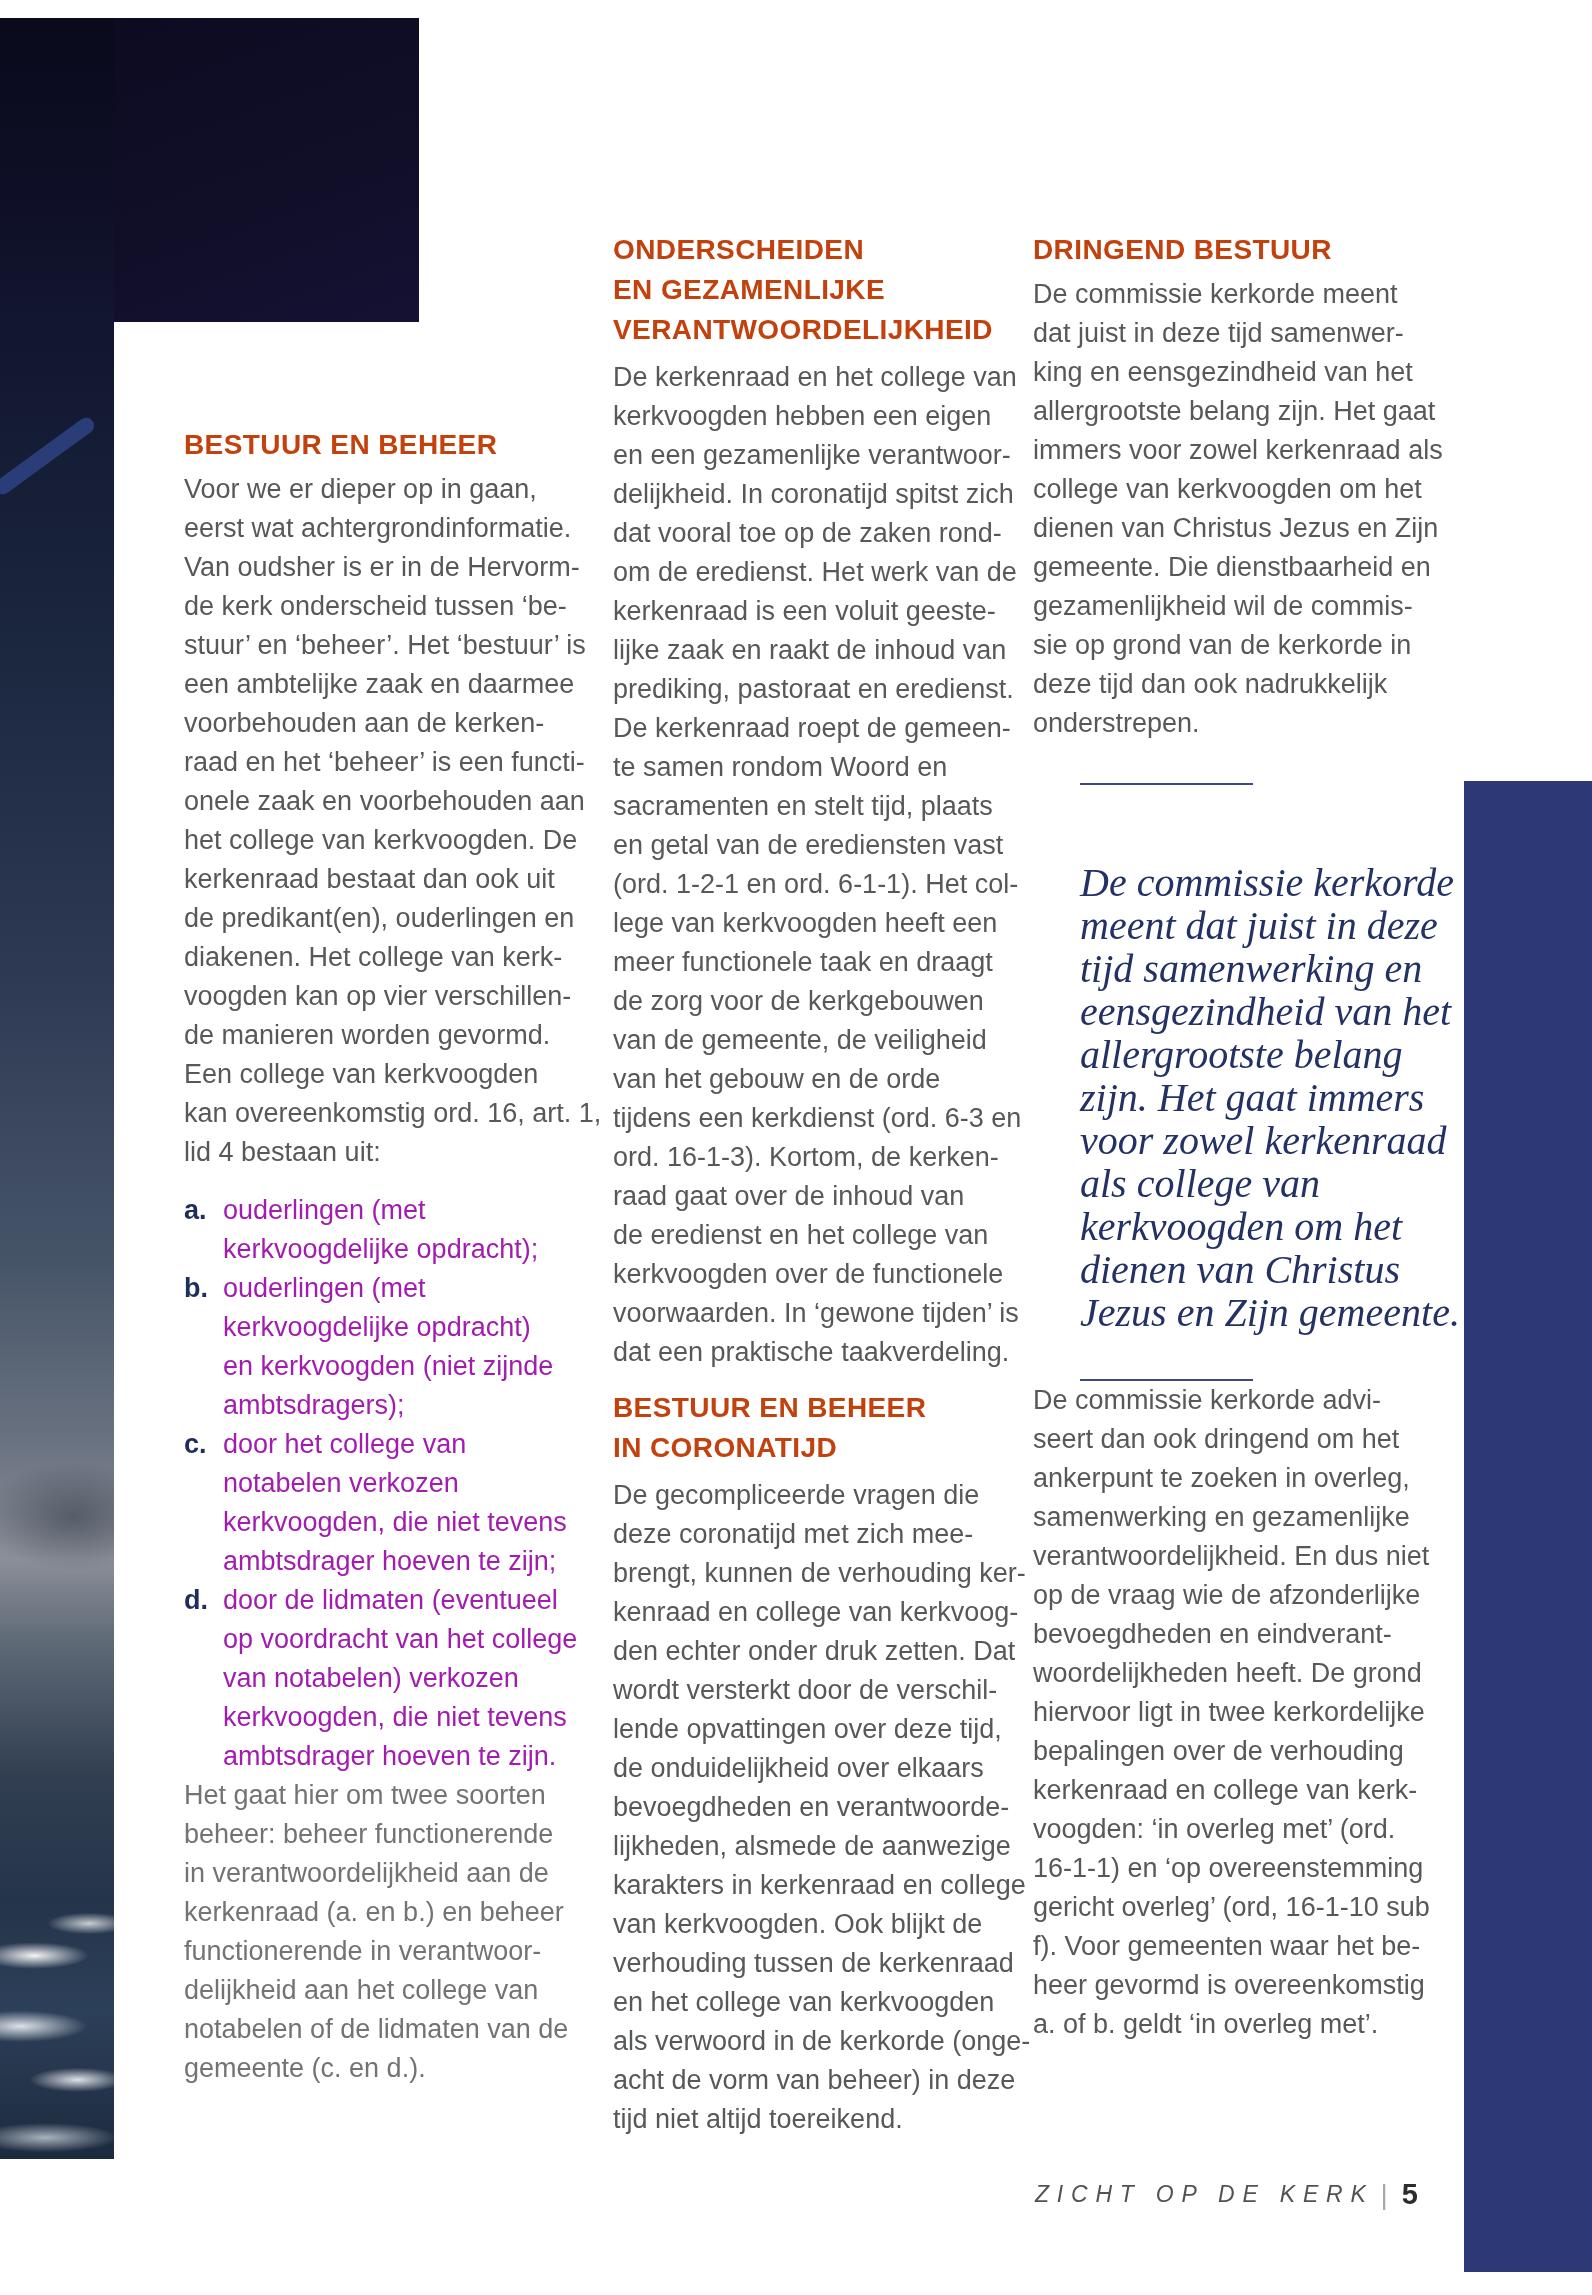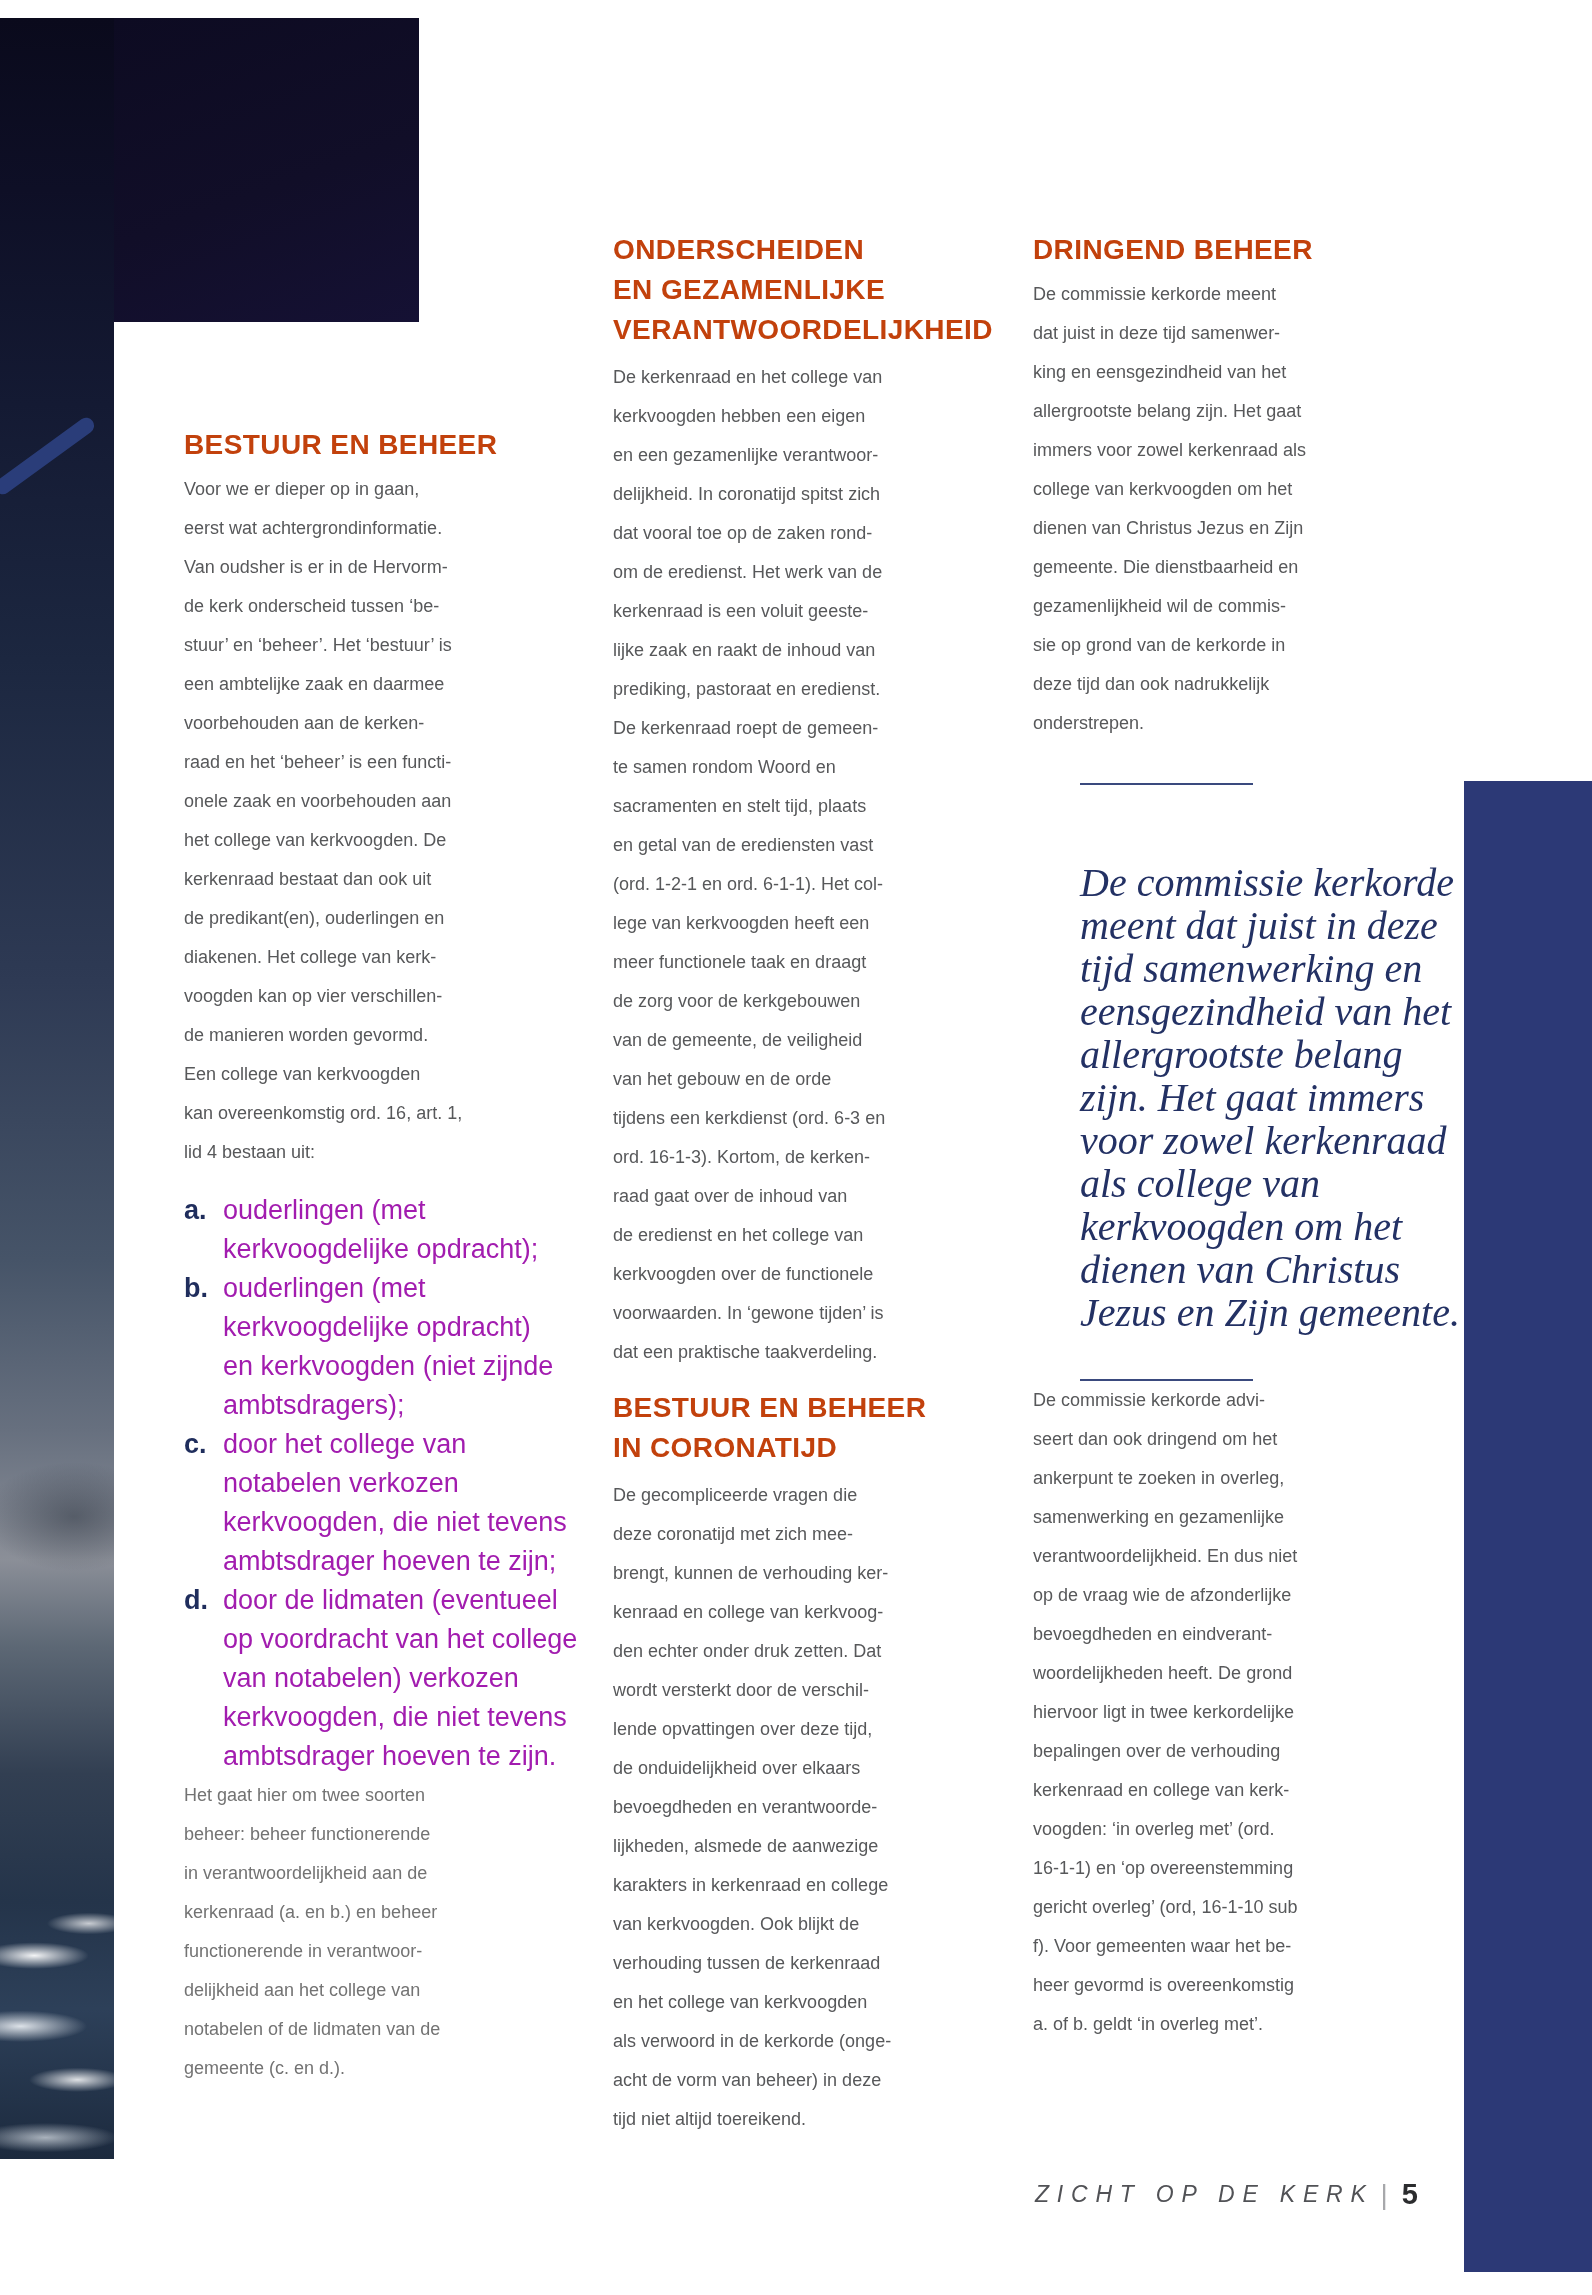--- a/index.html
+++ b/index.html
@@ -39,21 +39,21 @@
   }
   .col { position:absolute; }
   .col1 { left:184px; top:425px; }
   .col2 { left:613px; top:230px; }
   .col3 { left:1033px; top:230px; }
   h2 {
     margin:0 0 5.2px 0; font-size:28px; line-height:40px; font-weight:bold;
     color:#c2410c; letter-spacing:0.4px; white-space:pre-line;
   }
   p.body {
-    margin:0; font-size:18px; line-height:39px; color:#57585a; white-space:pre;
+    margin:0; font-size:27px; line-height:39px; color:#57585a; white-space:pre;
   }
   p.navy { color:#737373; }
   ol.list { list-style:none; margin:19px 0 0 0; padding:0; }
   ol.list li { display:flex; align-items:flex-start; }
   ol.list .marker {
     flex:0 0 39px; font-weight:bold; color:#1f2d5c;
     font-size:27px; line-height:39px;
   }
   ol.list .li-text {
     font-size:27px; line-height:39px; color:#a21caf; white-space:pre;
@@ -203,21 +203,21 @@
 karakters in kerkenraad en college
 van kerkvoogden. Ook blijkt de
 verhouding tussen de kerkenraad
 en het college van kerkvoogden
 als verwoord in de kerkorde (onge-
 acht de vorm van beheer) in deze
 tijd niet altijd toereikend.</p>
   </section>
 
   <section class="col col3">
-    <h2>DRINGEND BEHEER</h2>
+    <h2>DRINGEND BESTUUR</h2>
     <p class="body">De commissie kerkorde meent
 dat juist in deze tijd samenwer-
 king en eensgezindheid van het
 allergrootste belang zijn. Het gaat
 immers voor zowel kerkenraad als
 college van kerkvoogden om het
 dienen van Christus Jezus en Zijn
 gemeente. Die dienstbaarheid en
 gezamenlijkheid wil de commis-
 sie op grond van de kerkorde in

